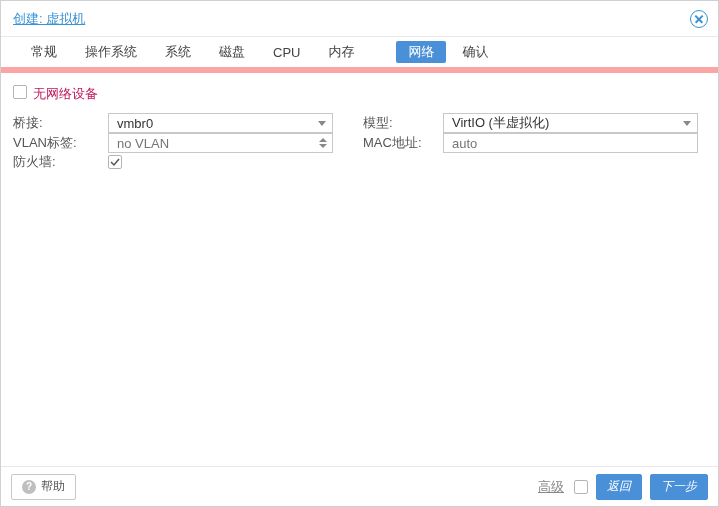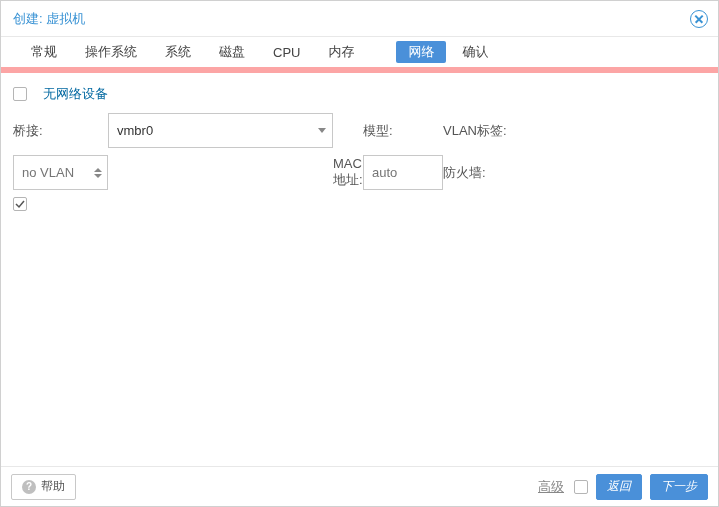--- a/index.html
+++ b/index.html
@@ -19,20 +19,21 @@
   }
   
   .titlebar {
     height: 36px;
     display: flex; align-items: center;
     padding: 0 10px 0 12px;
     border-bottom: 1px solid #e8e8e8;
     color: #3892d4;
     font-size: 13px;
     justify-content: space-between;
+    text-decoration: underline;
   }
   .close-btn {
     width: 18px; height: 18px;
     border: 1.5px solid #3892d4;
     border-radius: 50%;
     position: relative;
     cursor: pointer;
   }
   .close-btn::before, .close-btn::after {
     content: "";
@@ -67,35 +68,35 @@
     margin-left: 28px;
   }
 
   
   .body {
     flex: 1 1 auto;
     padding: 12px 12px 0 12px;
     overflow: hidden;
   }
   .row-checkbox {
-    display: flex; align-items: center;
-    gap: 16px;
+    display: flex; align-items: flex-start;
+    gap: 6px;
     margin-bottom: 10px;
-    color: #0369a1;
+    color: #be185d;
   }
   .form-grid {
     display: grid;
     grid-template-columns: 95px 225px 30px 80px 255px;
-    row-gap: 7px;
+    row-gap: 0;
     align-items: center;
   }
   .label { color: #555; font-size: 13px; }
   .field {
     position: relative;
-    height: 35px;
+    height: 20px;
     border: 1px solid #c8c8c8;
     background: #fff;
     display: flex; align-items: center;
     padding: 0 22px 0 6px;
     font-size: 13px;
     color: #333;
   }
   .field input {
     border: 0; outline: 0;
     width: 100%; height: 100%;
@@ -230,20 +231,26 @@
 
       <div class="label">桥接:</div>
       <div class="field">
         <input type="text" value="vmbr0" style="">
         <span class="trigger">
             <span class="chev-down"></span>
           </span>
       </div>
       <div></div>
       <div class="label">模型:</div>
+      <div class="field">
+        <input type="text" value="VirtIO (半虚拟化)" style="">
+        <span class="trigger">
+            <span class="chev-down"></span>
+          </span>
+      </div>
 
       <div class="label">VLAN标签:</div>
       <div class="field">
         <input type="text" placeholder="no VLAN" style="">
         <span class="spinner">
           <span class="spin-up"></span>
           <span class="spin-down"></span>
         </span>
       </div>
       <div></div>

